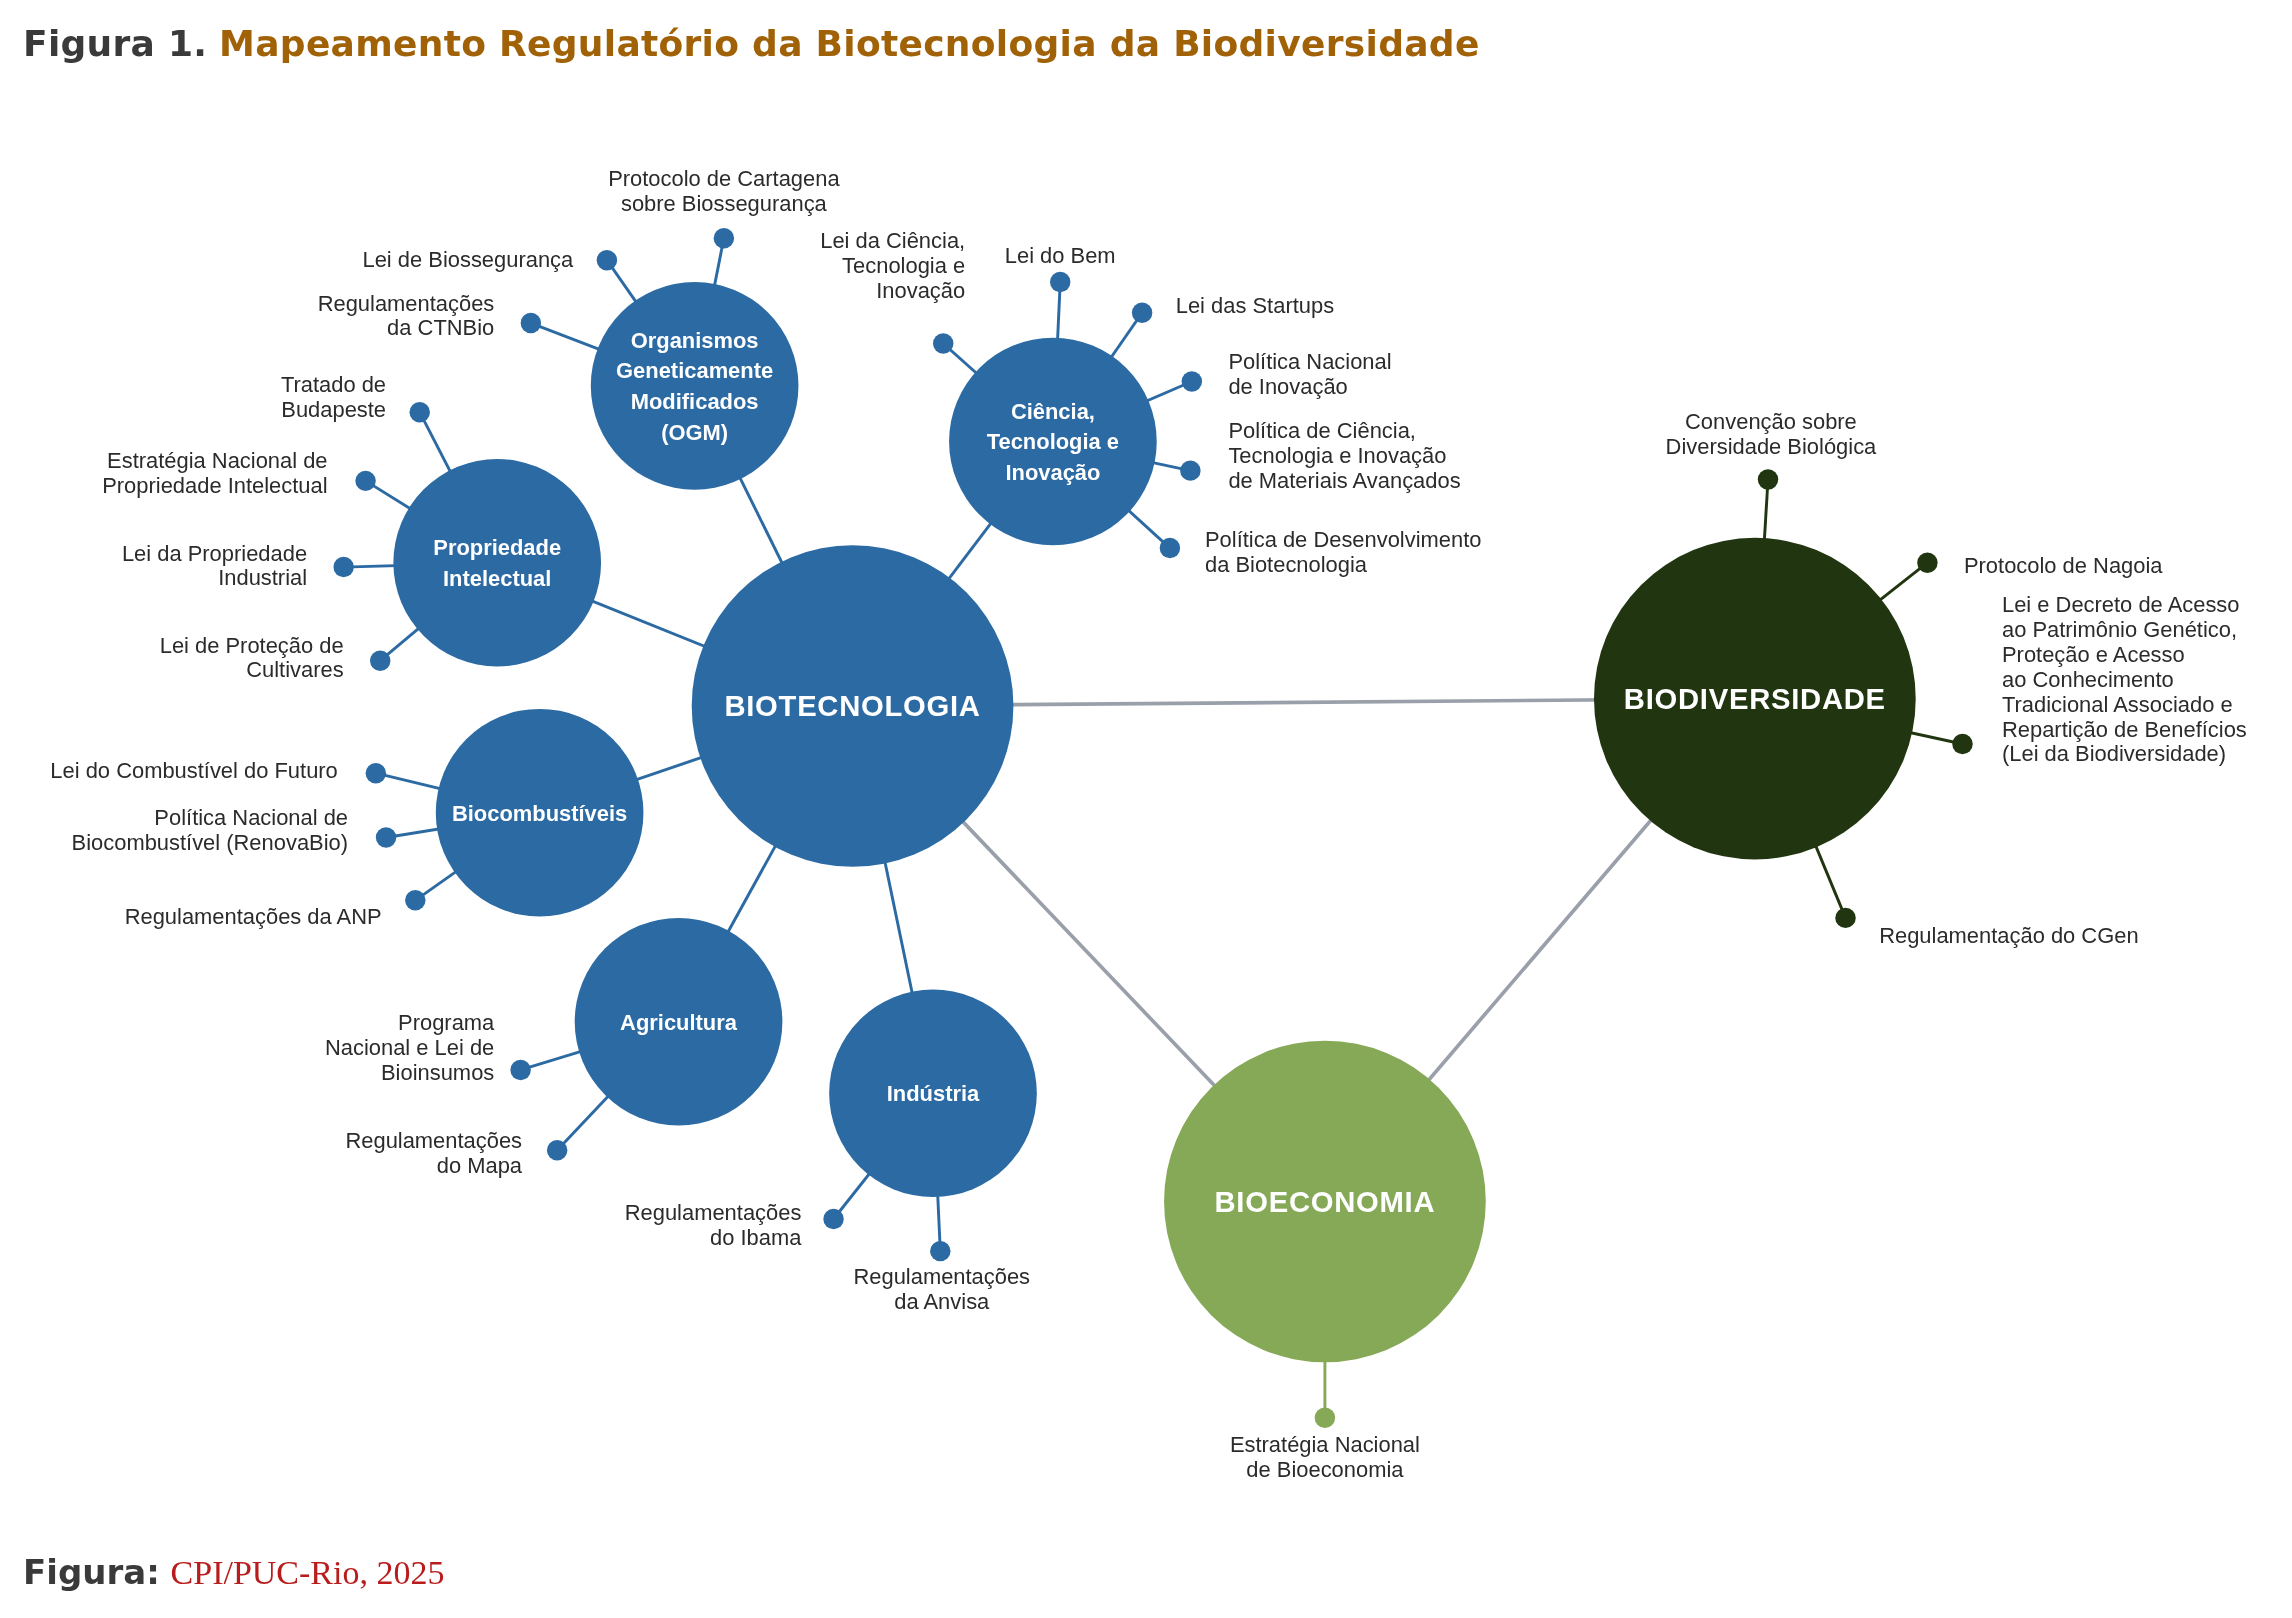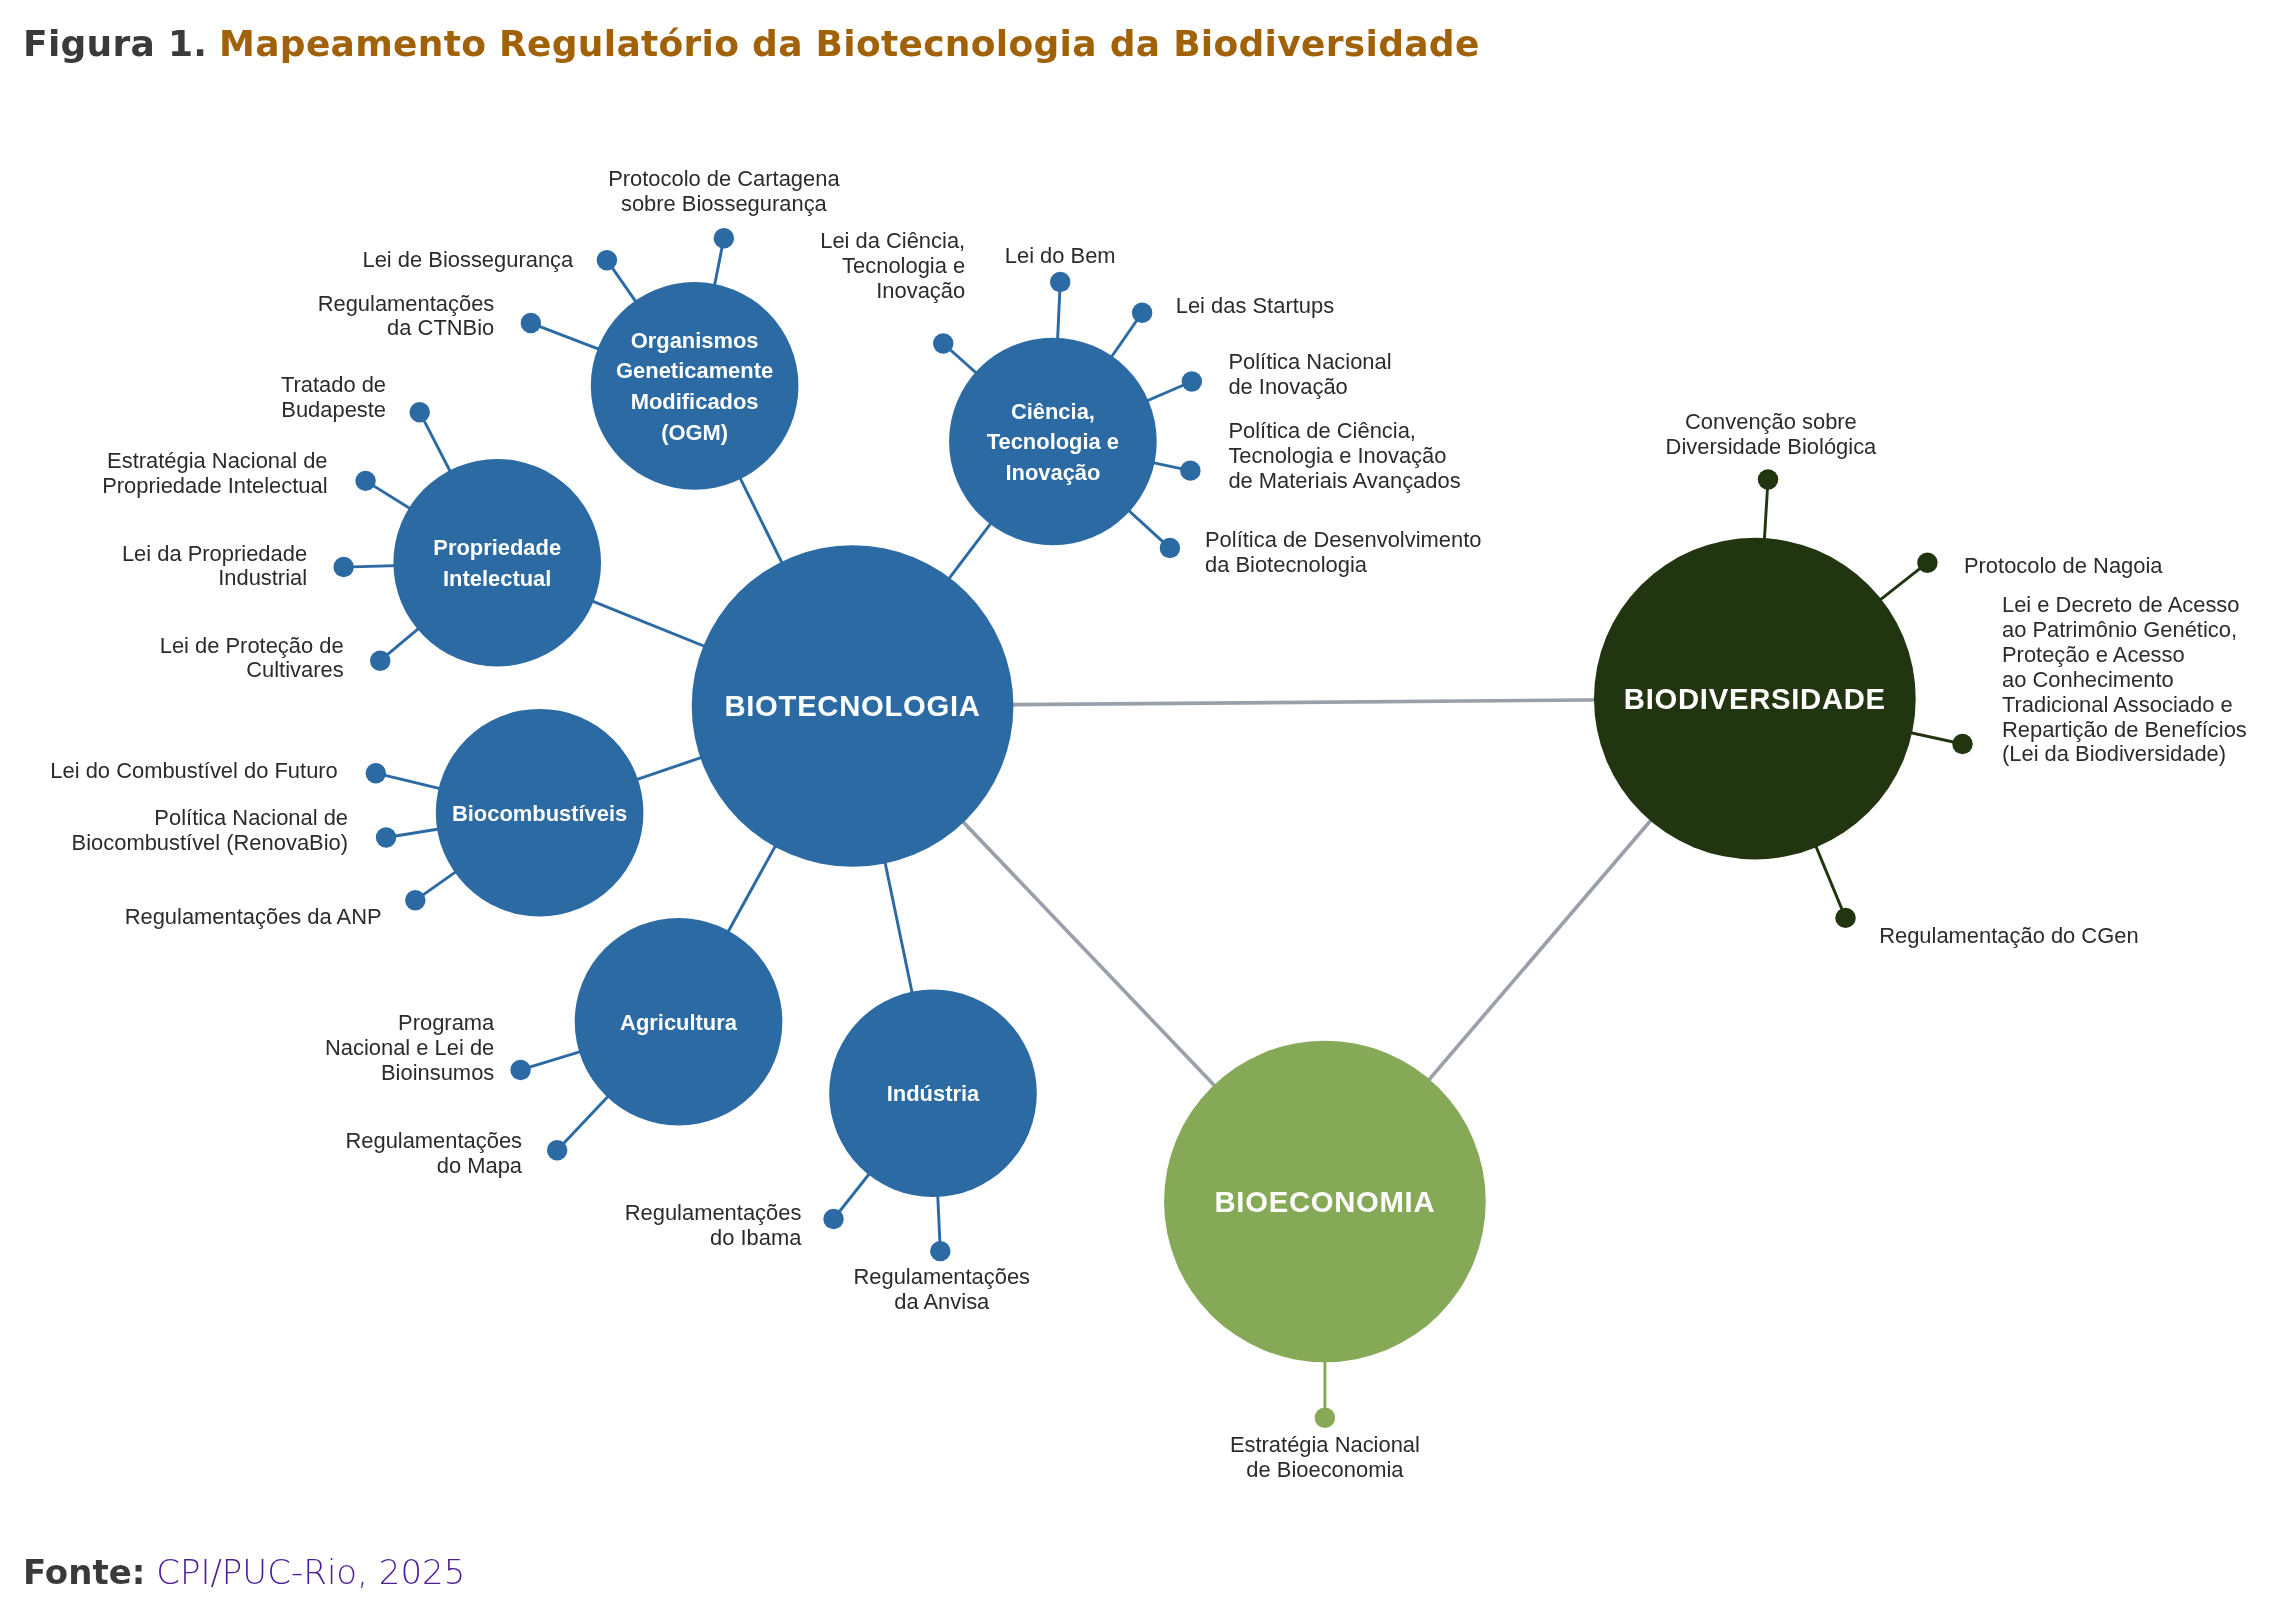--- a/index.html
+++ b/index.html
@@ -3,21 +3,21 @@
 <meta charset="utf-8">
 <style>
   html, body { margin: 0; padding: 0; background: #ffffff; }
   body { width: 2293px; height: 1618px; overflow: hidden; position: relative; }
   #stage { position: absolute; left: 0; top: 0; width: 2293px; height: 1618px; }
   .fig-title { position: absolute; left: 23px; top: 23px; font-family: "DejaVu Sans", sans-serif; font-size: 36px; color: #3d3d3d; white-space: nowrap; letter-spacing: 0.3px; }
   .fig-title b { font-weight: 700; color: #3a3a3a; margin-top: 8px; }
   .fig-title span.rest { font-weight: 700; color: #a16207; }
   .source { position: absolute; left: 23px; top: 1552px; font-family: "DejaVu Sans", sans-serif; font-size: 34px; color: #444; white-space: nowrap; }
   .source b { font-weight: 700; color: #3a3a3a; }
-  .source span.rest { font-weight: 300; color: #4c1d95; }
+  .source span.rest { font-weight: 300; color: #b91c1c; font-family: Liberation Serif, serif; }
   svg text { font-family: "Liberation Sans", sans-serif; }
   .leaf-label { font-size: 15px; fill: #2b2b2b; }
   .hub-label { font-weight: 700; fill: #ffffff; }
 </style>
 </head>
 <body>
 
 <div class="fig-title">
   <b>Figura 1.</b>
   <span class="rest">Mapeamento Regulatório da Biotecnologia da Biodiversidade</span>
@@ -130,16 +130,16 @@
       <text x="1369" y="419" text-anchor="start" class="leaf-label"><tspan x="1369" dy="0">Lei e Decreto de Acesso</tspan><tspan x="1369" dy="17">ao Patrimônio Genético,</tspan><tspan x="1369" dy="17">Proteção e Acesso</tspan><tspan x="1369" dy="17">ao Conhecimento</tspan><tspan x="1369" dy="17">Tradicional Associado e</tspan><tspan x="1369" dy="17">Repartição de Benefícios</tspan><tspan x="1369" dy="17">(Lei da Biodiversidade)</tspan></text>
       <text x="1285" y="645" text-anchor="start" class="leaf-label"><tspan x="1285" dy="0">Regulamentação do CGen</tspan></text>
       <text x="906" y="993.5" text-anchor="middle" class="leaf-label"><tspan x="906" dy="0">Estratégia Nacional</tspan><tspan x="906" dy="17">de Bioeconomia</tspan></text>
       <text x="583" y="490.2" text-anchor="middle" class="hub-label" font-size="20" letter-spacing="0.5"><tspan x="583" dy="0">BIOTECNOLOGIA</tspan></text>
       <text x="1200" y="485.2" text-anchor="middle" class="hub-label" font-size="20" letter-spacing="0.5"><tspan x="1200" dy="0">BIODIVERSIDADE</tspan></text>
       <text x="906" y="829.2" text-anchor="middle" class="hub-label" font-size="20" letter-spacing="0.5"><tspan x="906" dy="0">BIOECONOMIA</tspan></text>
     </g>
 </svg>
 
 <div class="source">
-  <b>Fonte:</b>
+  <b>Figura:</b>
   <span class="rest">CPI/PUC-Rio, 2025</span>
 </div>
 
 
 </body></html>

